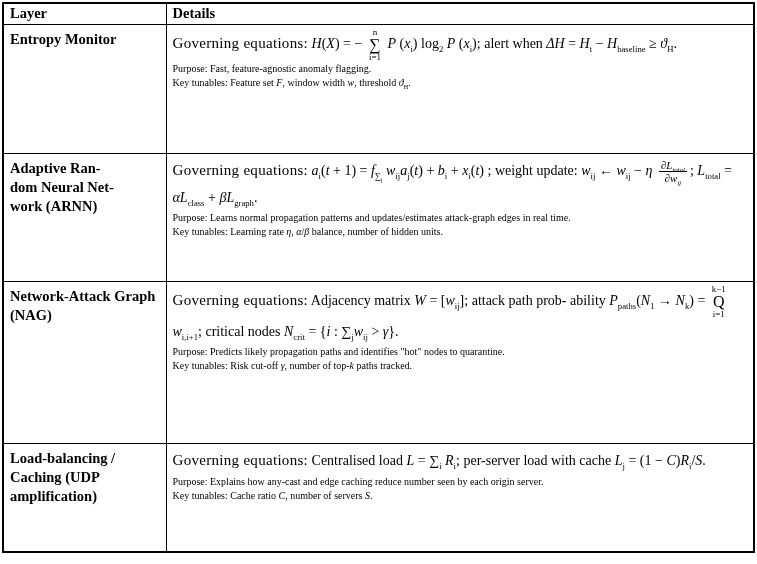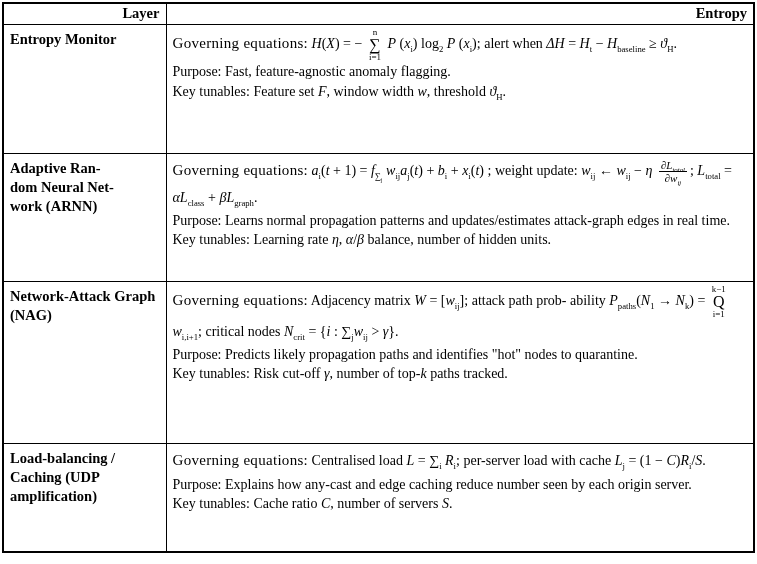--- a/index.html
+++ b/index.html
@@ -11,36 +11,36 @@
   }
   table.doc-table {
     border-collapse: collapse;
     width: 753px;
     margin: 2px;
     table-layout: fixed;
     border: 2px solid #000;
   }
   .doc-table th, .doc-table td { border: 1px solid #000; vertical-align: top; }
   .doc-table th {
-    text-align: right;
+    text-align: left;
     font-size: 14.5px;
     font-weight: bold;
     padding: 1px 6px 2px 6px;
     height: 19px;
   }
   col.c-layer { width: 163px; }
   td { padding: 3px 7px 4px 6px; }
   .layer-cell {
     font-weight: bold;
     font-size: 14.5px;
     line-height: 1.3;
     padding-top: 5px;
   }
   .eq-para { font-size: 14px; line-height: 1.85; }
-  .para { font-size: 14px; line-height: 1.4; }
+  .para { font-size: 10px; line-height: 1.4; }
   .lbl { font-weight: normal; }
   .biglbl { font-size: 15px; letter-spacing: 0.3px; }
   sub { font-size: 0.62em; line-height: 0; }
   
   .stack {
     display: inline-flex; flex-direction: column; align-items: center;
     vertical-align: middle; line-height: 1; margin: 0 3px;
   }
   .st-top, .st-bot { font-size: 9px; }
   .st-mid { font-size: 16px; }
@@ -57,21 +57,21 @@
 <body>
 
 <table class="doc-table">
   <colgroup>
       <col class="c-layer">
       <col class="c-details">
     </colgroup>
   <thead>
     <tr>
       <th>Layer</th>
-      <th>Entropy</th>
+      <th>Details</th>
     </tr>
   </thead>
   <tbody>
 
     <tr style="height:129px;margin-top:20px;">
       <td class="layer-cell"><span>Entropy Monitor</span></td>
       <td class="details-cell">
         <p class="eq-para"><span class="lbl biglbl">Governing equations:</span> <span><i>H</i>(<i>X</i>) = − <span class="stack">
                 <span class="st-top">n</span>
                 <span class="st-mid">∑</span>

